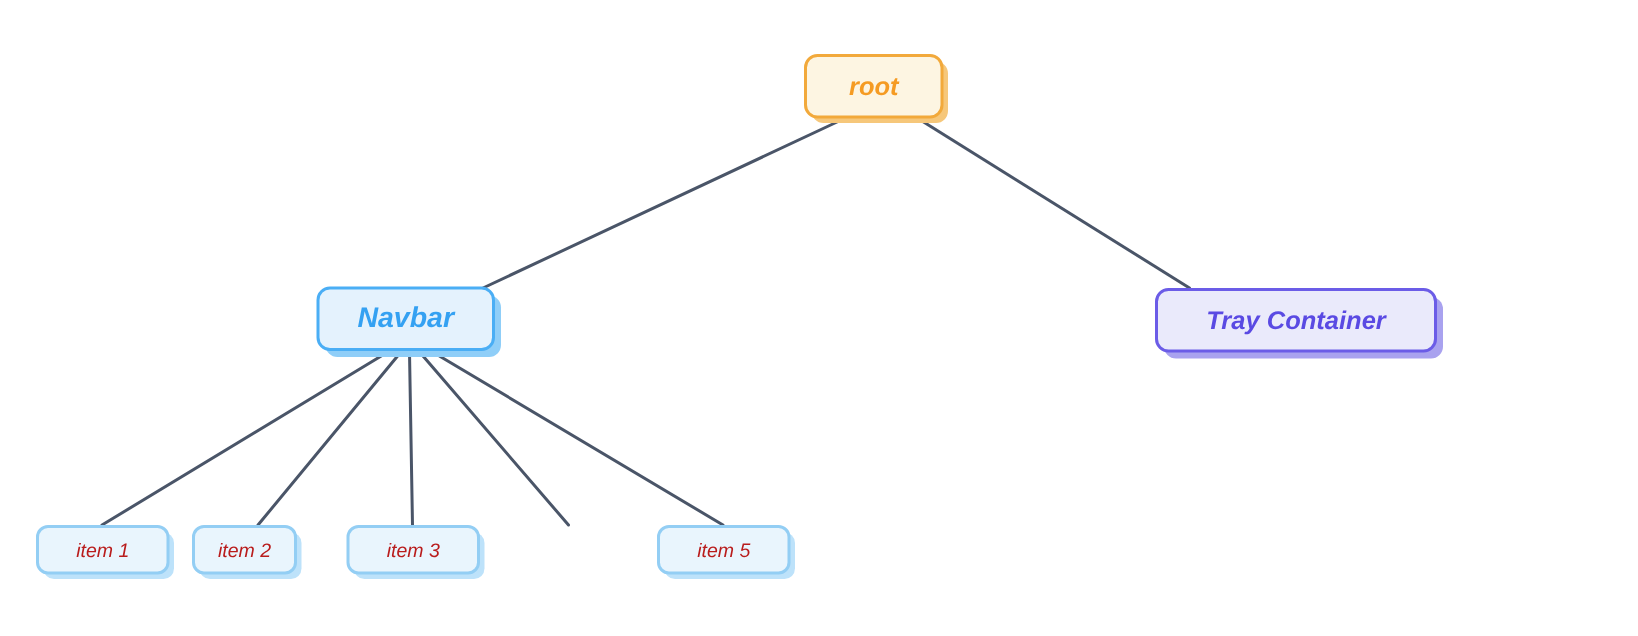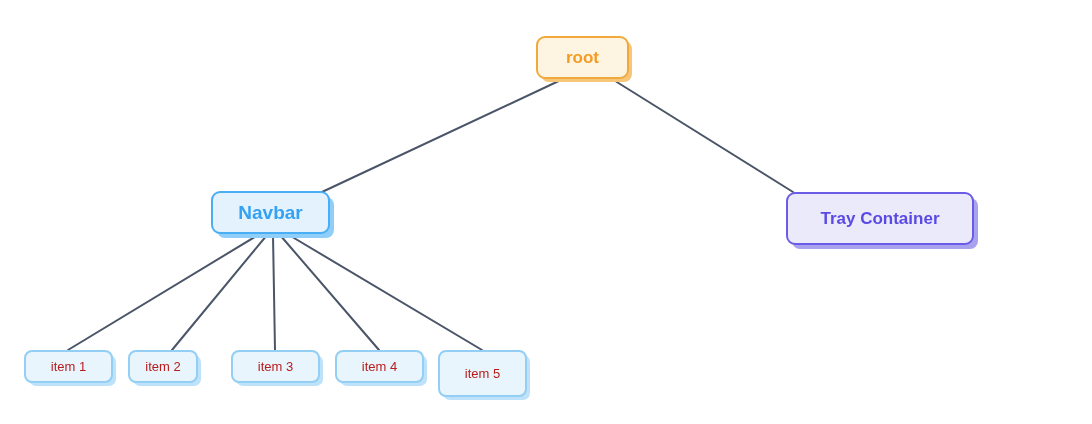--- a/index.html
+++ b/index.html
@@ -30,20 +30,21 @@
   .node {
     position: absolute;
     box-sizing: border-box;
     display: flex;
     align-items: center;
     justify-content: center;
     border-style: solid;
     border-radius: 9px;
     white-space: nowrap;
     user-select: none;
+    font-style: italic;
   }
   .node-label {
     display: block;
     line-height: 1;
   }
 
   
   .node-root {
     background: #fdf5e2;
     border-color: #f2a93b;
@@ -112,37 +113,34 @@
     </svg>
 
   <div class="node node-root" style="left: 536px; top: 36px; width: 93px; height: 43px;">
     <span class="node-label">root</span>
   </div>
 
   <div class="node node-navbar" style="left: 211px; top: 191px; width: 119px; height: 43px;">
     <span class="node-label">Navbar</span>
   </div>
 
-  <div class="node node-tray" style="left: 770px; top: 192px; width: 188px; height: 53px; margin-left: 16px;">
+  <div class="node node-tray" style="left: 770px; top: 192px; width: 188px; height: 43px;">
     <span class="node-label">Tray Container</span>
   </div>
 
   <div class="node node-item" style="left: 24px; top: 350px; width: 89px; height: 33px;">
     <span class="node-label">item 1</span>
   </div>
 
   <div class="node node-item" style="left: 128px; top: 350px; width: 70px; height: 33px;">
     <span class="node-label">item 2</span>
   </div>
 
   <div class="node node-item" style="left: 231px; top: 350px; width: 89px; height: 33px; justify-content: center;">
     <span class="node-label">item 3</span>
   </div>
 
-  <div class="node node-item" style="left: 335px; top: 350px; width: 89px; height: 33px;">
-    <span class="node-label">item 4</span>
-  </div>
 
-  <div class="node node-item" style="left: 438px; top: 350px; width: 89px; height: 47px;">
+  <div class="node node-item" style="left: 438px; top: 350px; width: 89px; height: 33px;">
     <span class="node-label">item 5</span>
   </div>
 
 </div>
 
 </body></html>

